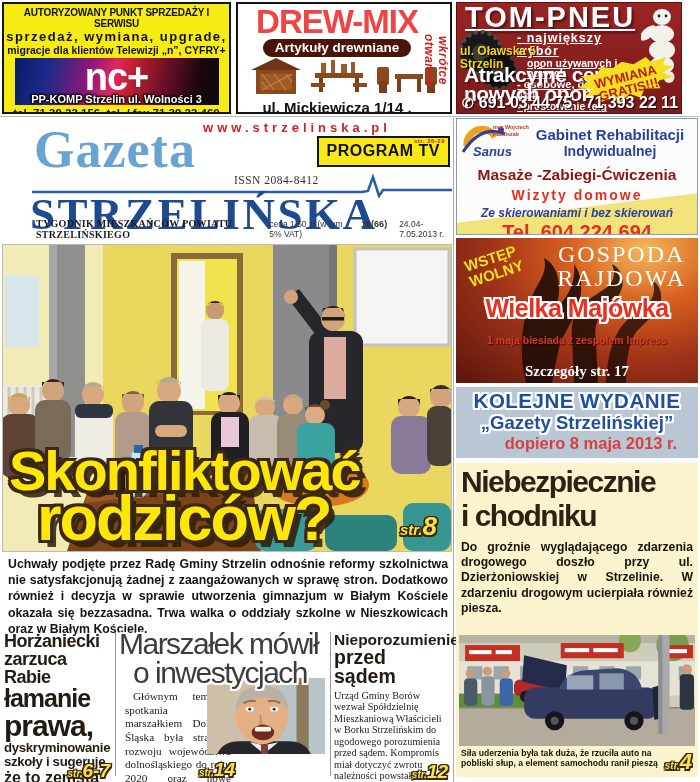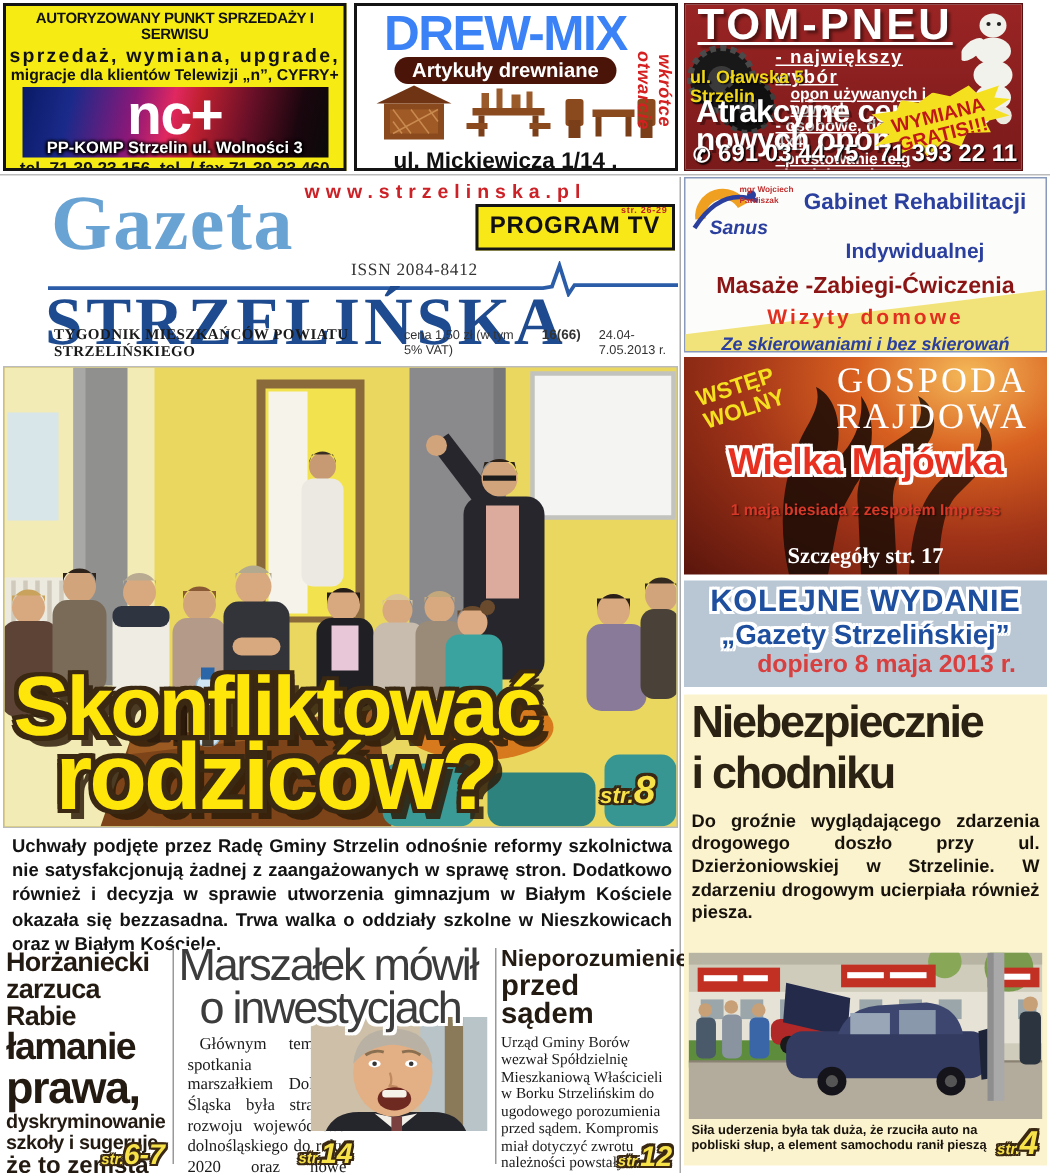--- a/index.html
+++ b/index.html
@@ -14,21 +14,21 @@
   .ncp-l3 { font-size:10.5px; font-weight:800; color:#111; }
   .ncp-logo { position:relative; width:204px; height:47px; margin:2px auto 0;
     background:linear-gradient(103deg,#0a1a66 0%,#1a2a8a 16%,#8a1878 36%,#e02860 48%,#c02030 56%,#6a1028 72%,#1a060e 88%,#0a0a0a 100%);
     display:flex; align-items:center; justify-content:center; }
   .ncp-logo-text { color:#fff; font-size:38px; font-weight:800; line-height:1; margin-top:-10px; letter-spacing:-1px; }
   .ncp-addr { position:absolute; bottom:0; left:0; width:100%; color:#fff; font-size:11px; font-weight:800;
     text-shadow:1px 1px 2px #000,-1px -1px 2px #000,1px -1px 2px #000,-1px 1px 2px #000; }
   .ncp-tel { font-size:11.5px; font-weight:800; color:#111; margin-top:2px; }
 
   .ad-drewmix { width:216px; height:112px; background:#fff; border:2px solid #141414; margin-left:5px; position:relative; text-align:center; overflow:hidden; }
-  .dm-title { font-size:33px; font-weight:800; color:#3b82f6; line-height:1; letter-spacing:-1px; padding-top:1px; margin-right:14px; }
+  .dm-title { font-size:33px; font-weight:800; color:#ef4444; line-height:1; letter-spacing:-1px; padding-top:1px; margin-right:14px; }
   .dm-sub { display:inline-block; background:#4a1408; color:#fff; font-size:13.5px; font-weight:700; padding:1px 12px 2px; border-radius:9px; margin:-3px 14px 0 0; }
   .dm-addr { font-size:15px; font-weight:800; color:#111; margin-right:14px; }
   .dm-side { position:absolute; top:4px; right:0; height:104px; writing-mode:vertical-rl; color:#d42020; font-size:12px; font-weight:800; font-style:italic; text-align:center; letter-spacing:0.5px; }
 
   .ad-tompneu { width:226px; height:112px; margin-left:4px; position:relative; color:#fff; overflow:hidden;
     background:linear-gradient(#9a2424,#7a1a1a); border:1px solid #5a1010;text-decoration:underline; }
   .tp-title { font-size:29px; font-weight:800; letter-spacing:2px; margin:0 0 0 8px; line-height:1; text-shadow:2px 2px 2px rgba(0,0,0,.45); }
   .tp-bullets { margin:0 42px 0 60px; line-height:1.02; text-align:left; }
   .tp-b0 { font-size:12.5px; font-weight:800; letter-spacing:1px; }
   .tp-b1 { font-size:10.5px; font-weight:800; margin-left:10px; }
@@ -106,21 +106,21 @@
 
   
   .right-col { position:absolute; top:118px; left:456px; width:242px; height:664px; }
 
   .ad-sanus { position:relative; width:242px; height:117px; background:#fcfcfa; border:1px solid #8899bb; overflow:hidden; text-align:center; }
   .sn-band { position:absolute; left:-20px; top:88px; width:300px; height:40px; background:#f2e27a; transform:rotate(-7deg); }
   .sn-logo { position:absolute; left:4px; top:3px; width:70px; height:44px; text-align:left; }
   .sn-cred { position:absolute; left:32px; top:2px; font-size:5.5px; color:#c03030; font-weight:700; line-height:1.2; }
   .sn-brand { position:absolute; left:12px; top:22px; font-size:13px; font-weight:800; font-style:italic; color:#2a3f9e; }
   .sn-t1 { position:relative; margin:8px 2px 0 68px; font-size:15px; font-weight:800; color:#2a3f9e; line-height:1.05; }
-  .sn-t2 { position:relative; margin:16px 2px 0 68px; font-size:14px; font-weight:800; color:#2a3f9e; }
+  .sn-t2 { position:relative; margin:0 2px 0 68px; font-size:14px; font-weight:800; color:#2a3f9e; }
   .sn-serv { position:relative; margin-top:7px; font-size:15.5px; font-weight:800; color:#8b1515; }
   .sn-home { position:relative; margin-top:3px; font-size:14px; font-weight:800; color:#e23020; letter-spacing:2px; }
   .sn-ref { position:relative; margin-top:3px; font-size:12px; font-weight:700; font-style:italic; color:#2a3f9e; }
   .sn-tel { position:relative; margin-top:1px; font-size:20px; font-weight:800; color:#e23020; }
 
   .ad-gospoda { position:relative; width:242px; height:145px; margin-top:3px; overflow:hidden;
     background:radial-gradient(ellipse at 78% 8%, #f4b858 0%, #d86020 28%, #a03318 58%, #5a150c 100%); }
   .gp-sil { position:absolute; left:0; top:0; }
   .gp-badge { position:absolute; left:10px; top:12px; transform:rotate(-18deg); color:#f5e020; font-weight:800; font-size:15px; line-height:1.05; z-index:2; }
   .gp-title { position:absolute; right:12px; top:4px; text-align:center; font-family:"Liberation Serif", serif; color:#fff; font-size:24px; line-height:1.02; letter-spacing:2px; z-index:2; }

